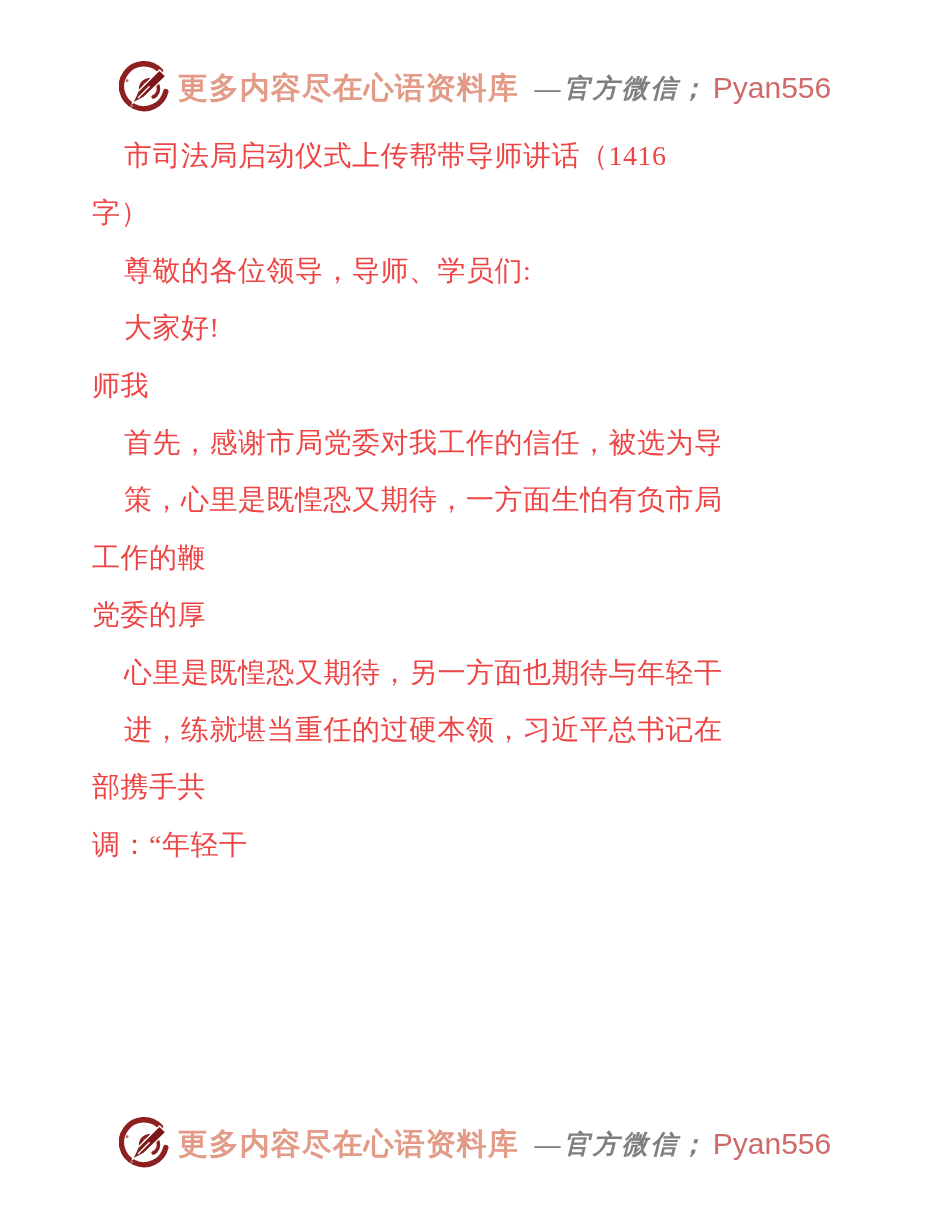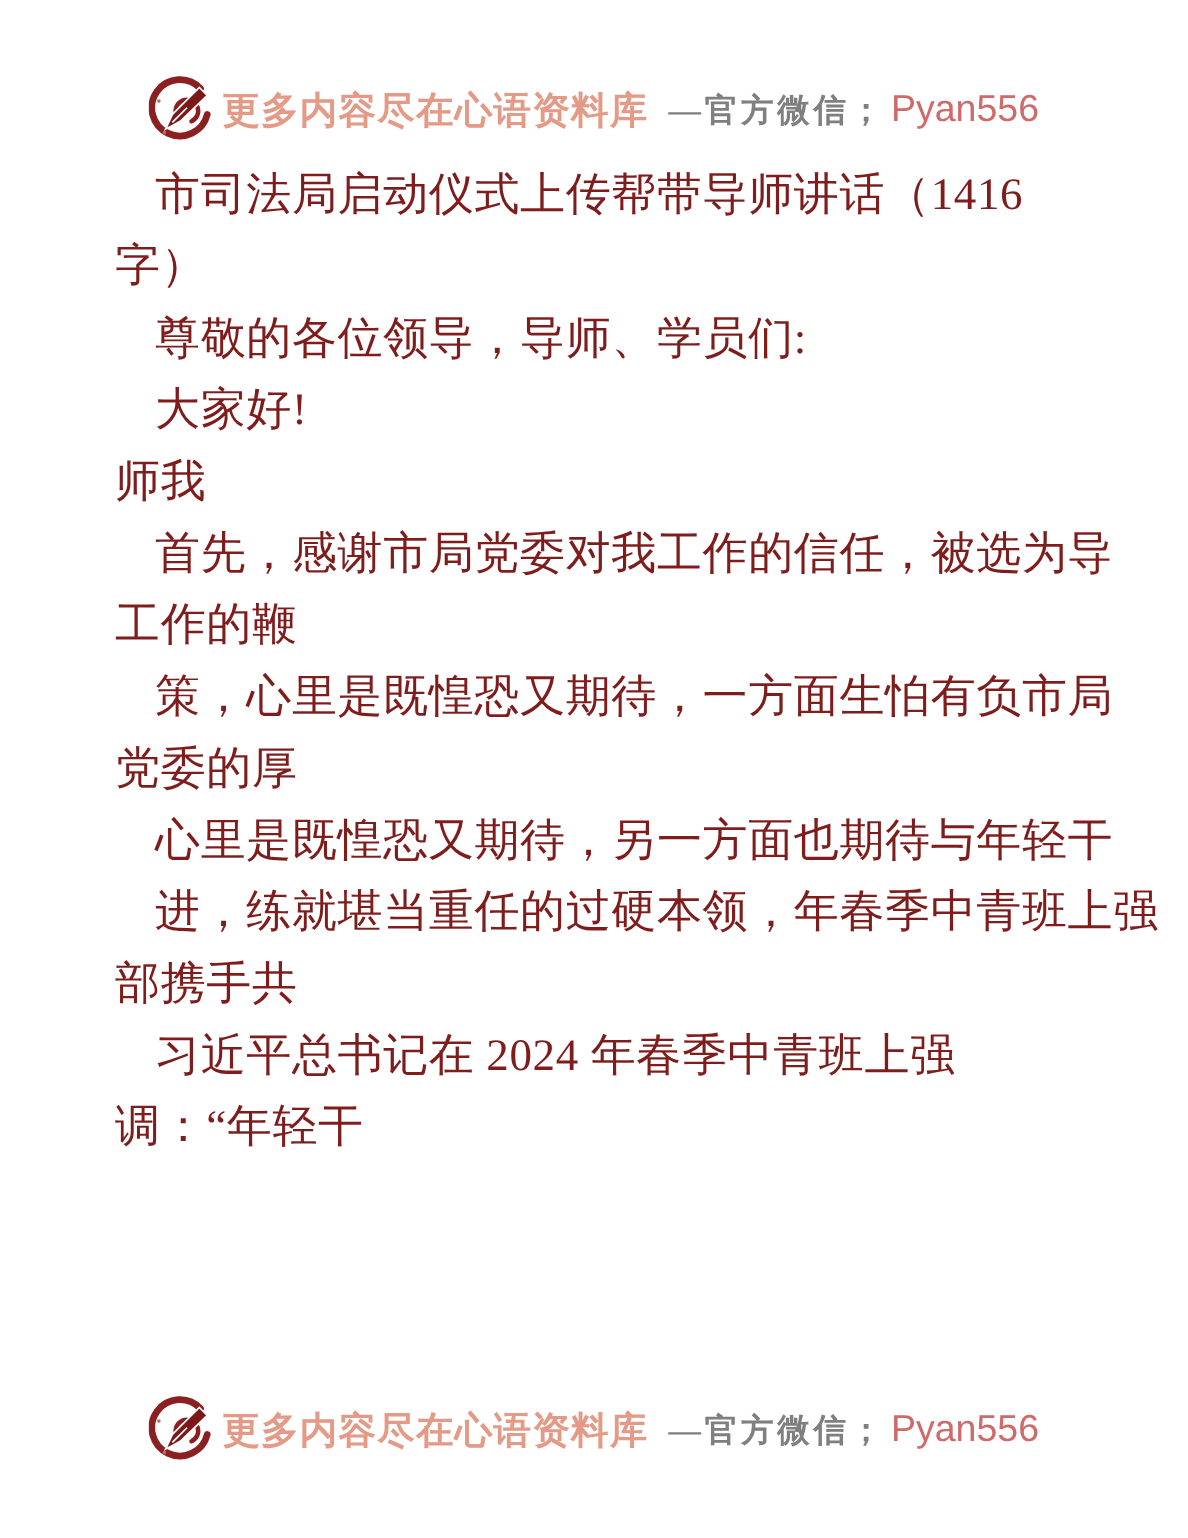--- a/index.html
+++ b/index.html
@@ -25,42 +25,43 @@
   .wm-header { top: 60px; }
   .wm-footer { top: 1116px; }
   .wm-logo { width: 54px; height: 56px; margin-right: 5px; flex: 0 0 auto; }
   .wm-main {
     font-size: 30px;
     font-weight: 700;
     letter-spacing: 1px;
   }
   .wm-dash {
     font-size: 26px;
+    font-style: italic;
     font-weight: 600;
     letter-spacing: 3px;
     margin-left: 16px;
   }
   .wm-id {
     font-family: "Liberation Sans", sans-serif;
     font-size: 30px;
     margin-left: 4px;
   }
 
   
   .doc {
     position: absolute;
     left: 92px;
     top: 127px;
     width: 770px;
   }
   .line {
-    font-size: 36px;
+    font-size: 28px;
     height: 57.4px;
     line-height: 57.4px;
-    color: #7f1d1d;
+    color: #ef4444;
     white-space: nowrap;
     letter-spacing: 0.5px;
   }
   .line.indent { text-indent: 32px; }
 </style>
 </head>
 <body>
 
 <div class="watermark wm-header">
   <svg class="wm-logo" viewBox="0 0 60 60" aria-hidden="true">
@@ -76,27 +77,26 @@
     <span class="wm-id" style="color: rgb(206, 106, 106);">Pyan556</span>
 </div>
 
 <div class="doc">
     <div class="line indent">市司法局启动仪式上传帮带导师讲话（1416</div>
     <div class="line">字）</div>
     <div class="line indent">尊敬的各位领导，导师、学员们:</div>
     <div class="line indent">大家好!</div>
     <div class="line">师我</div>
     <div class="line indent">首先，感谢市局党委对我工作的信任，被选为导</div>
+    <div class="line indent">策，心里是既惶恐又期待，一方面生怕有负市局</div>
     <div class="line">工作的鞭</div>
-    <div class="line indent">策，心里是既惶恐又期待，一方面生怕有负市局</div>
     <div class="line">党委的厚</div>
     <div class="line indent">心里是既惶恐又期待，另一方面也期待与年轻干</div>
-    <div class="line indent">进，练就堪当重任的过硬本领，年春季中青班上强</div>
+    <div class="line indent">进，练就堪当重任的过硬本领，习近平总书记在</div>
     <div class="line">部携手共</div>
-    <div class="line indent">习近平总书记在 2024 年春季中青班上强</div>
     <div class="line">调：“年轻干</div>
   </div>
 
 <div class="watermark wm-footer">
   <svg class="wm-logo" viewBox="0 0 60 60" aria-hidden="true">
     <path d="M46 11 A25 25 0 1 0 52 34" fill="none" stroke="#8c1f1f" stroke-width="6" stroke-linecap="round"></path>
     <path d="M24 32 A10 10 0 1 1 38 40" fill="none" stroke="#8c1f1f" stroke-width="4" stroke-linecap="round"></path>
     <path d="M45 10 L52 17 L28 40 L15 47 L21 34 Z" fill="#7c1818" stroke="#ffffff" stroke-width="1.5"></path>
     <line x1="21" y1="41" x2="34" y2="28" stroke="#ffffff" stroke-width="1.5"></line>
     <circle cx="9" cy="22" r="1.6" fill="#b86a5e"></circle>

